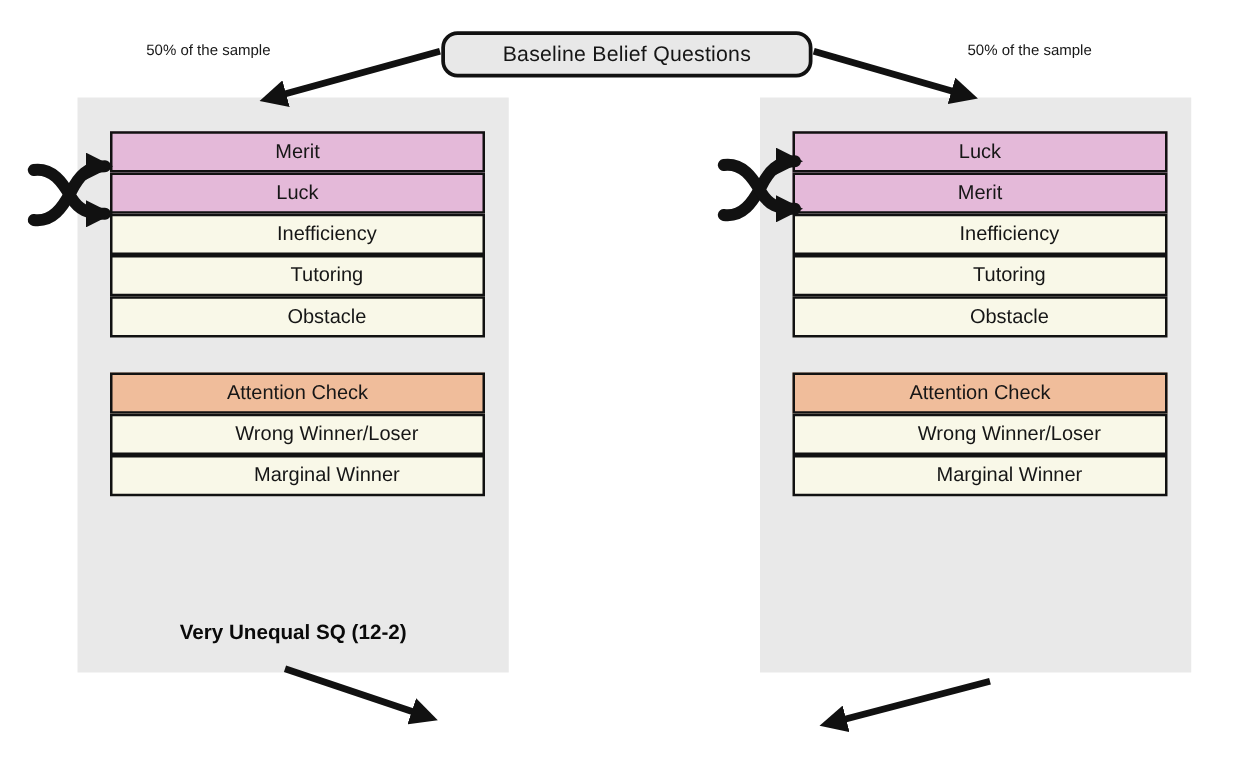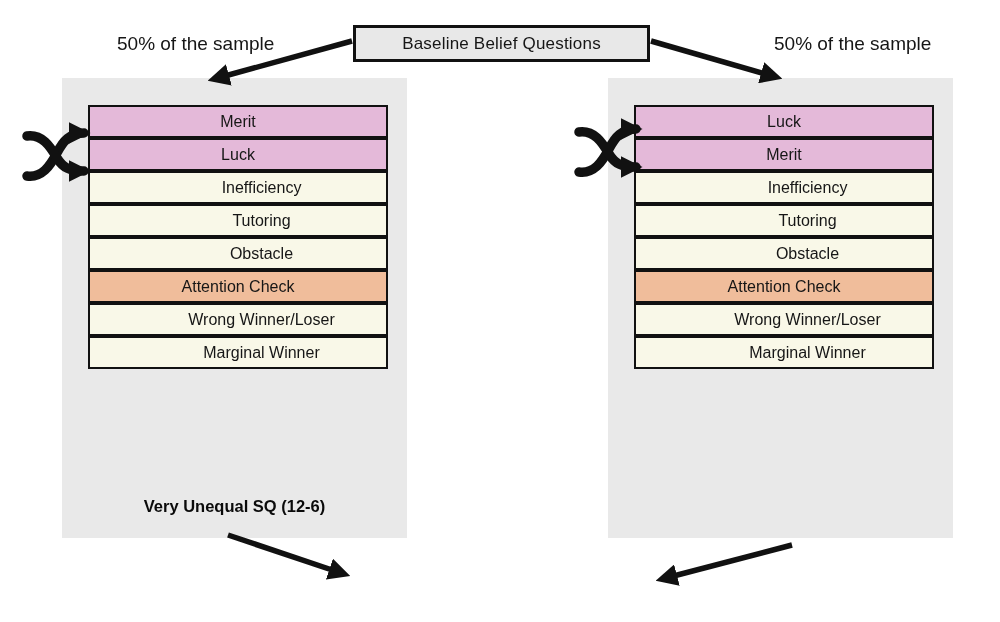--- a/index.html
+++ b/index.html
@@ -26,26 +26,26 @@
     height: 37px;
     background: var(--graybox, #e8e8e8);
     border: 3px solid #111111;
     display: flex;
     align-items: center;
     justify-content: center;
     font-size: 17px;
     letter-spacing: 0.2px;
     z-index: 2;
   }
-  .top-box { left: 353px; top: 25px; }
+  .top-box { left: 353px; top: 25px; border-radius: 13px; }
   .bottom-box { left: 353px; top: 557px; }
   .sample-label {
     position: absolute;
     top: 33px;
-    font-size: 19px;
+    font-size: 12px;
     white-space: nowrap;
     z-index: 2;
   }
   .sample-label.left { left: 117px; }
   .sample-label.right { left: 774px; }
   .panel {
     position: absolute;
     top: 78px;
     width: 345px;
     height: 460px;
@@ -68,21 +68,21 @@
     height: 33px;
     border: 2.5px solid #111111;
     display: flex;
     align-items: center;
     justify-content: center;
     font-size: 16px;
     background: var(--cream, #f9f8e8);
   }
   .seq-box.pink { background: var(--pink, #e4b9d9); }
   .seq-box.cream { background: var(--cream, #f9f8e8); padding-left: 47px; }
-  .seq-box.orange { background: var(--orange, #f0bd9b); }
+  .seq-box.orange { background: var(--orange, #f0bd9b); margin-top: 28px; }
   .caption {
     position: absolute;
     left: 0;
     top: 419px;
     width: 100%;
     text-align: center;
     font-size: 16.5px;
     font-weight: bold;
     color: #0a0a0a;
   }
@@ -127,21 +127,21 @@
     <div class="boxes">
         <div class="seq-box pink">Merit</div>
         <div class="seq-box pink">Luck</div>
         <div class="seq-box cream">Inefficiency</div>
         <div class="seq-box cream">Tutoring</div>
         <div class="seq-box cream">Obstacle</div>
         <div class="seq-box orange">Attention Check</div>
         <div class="seq-box cream">Wrong Winner/Loser</div>
         <div class="seq-box cream">Marginal Winner</div>
       </div>
-    <div class="caption">Very Unequal SQ (12-6)</div>
+    <div class="caption">Very Unequal SQ (12-2)</div>
   </div>
 
   <div class="panel right-panel">
     <div class="boxes">
         <div class="seq-box pink">Luck</div>
         <div class="seq-box pink">Merit</div>
         <div class="seq-box cream">Inefficiency</div>
         <div class="seq-box cream">Tutoring</div>
         <div class="seq-box cream">Obstacle</div>
         <div class="seq-box orange">Attention Check</div>

